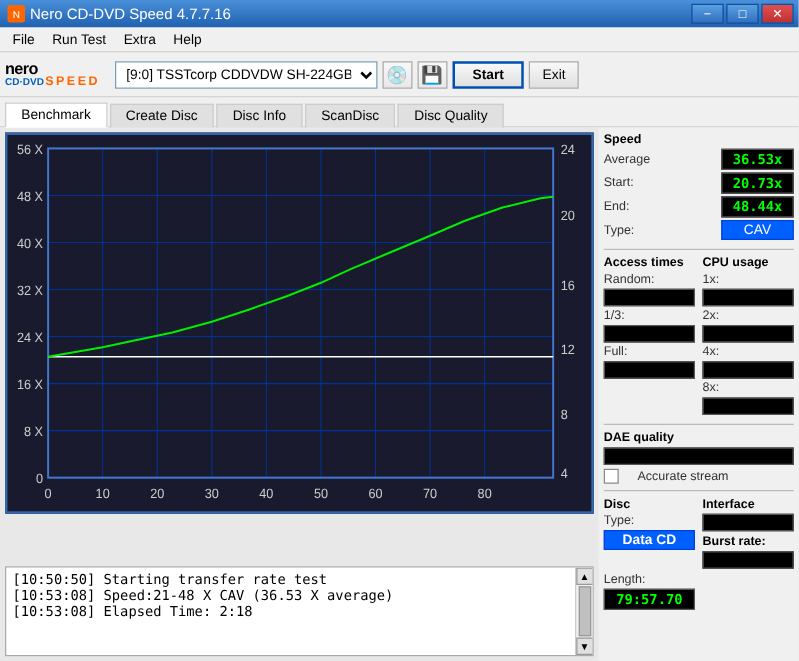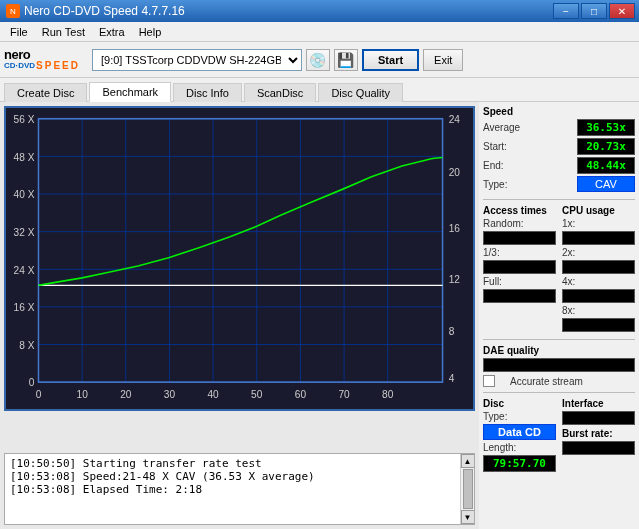--- a/index.html
+++ b/index.html
@@ -316,22 +316,22 @@
   <select class="drive-select">
     <option>[9:0]  TSSTcorp CDDVDW SH-224GB SB00</option>
   </select>
   <div class="toolbar-btn-icon" title="Disc">💿</div>
   <div class="toolbar-btn-icon" title="Save">💾</div>
   <button class="start-btn">Start</button>
   <button class="exit-btn">Exit</button>
 </div>
 
 <div class="tabs-bar">
+  <div class="tab active">Benchmark</div>
   <div class="tab">Create Disc</div>
-  <div class="tab active">Benchmark</div>
   <div class="tab">Disc Info</div>
   <div class="tab">ScanDisc</div>
   <div class="tab">Disc Quality</div>
 </div>
 
 <div class="main-content">
 
   <div class="chart-area">
     <div class="chart-container">
       <svg class="chart-svg" viewBox="0 0 460 280" preserveAspectRatio="none">
@@ -480,21 +480,21 @@
     </div>
 
     <hr class="divider">
 
     <div class="two-col">
       <div class="col-half">
         <div class="section-title">Disc</div>
         <div class="stat-row">
           <span class="stat-label">Type:</span>
         </div>
-        <div class="stat-value-datacd" style="margin-bottom:2px;">Data CD</div>
+        <div class="stat-value-datacd" style="margin-bottom:18px;">Data CD</div>
         <div class="stat-row">
           <span class="stat-label">Length:</span>
         </div>
         <div class="stat-value">79:57.70</div>
       </div>
       <div class="col-half">
         <div class="section-title">Interface</div>
         <div style="background:black;height:14px;border:1px solid #555;margin-bottom:3px;"></div>
         <div class="section-title">Burst rate:</div>
         <div style="background:black;height:14px;border:1px solid #555;"></div>

